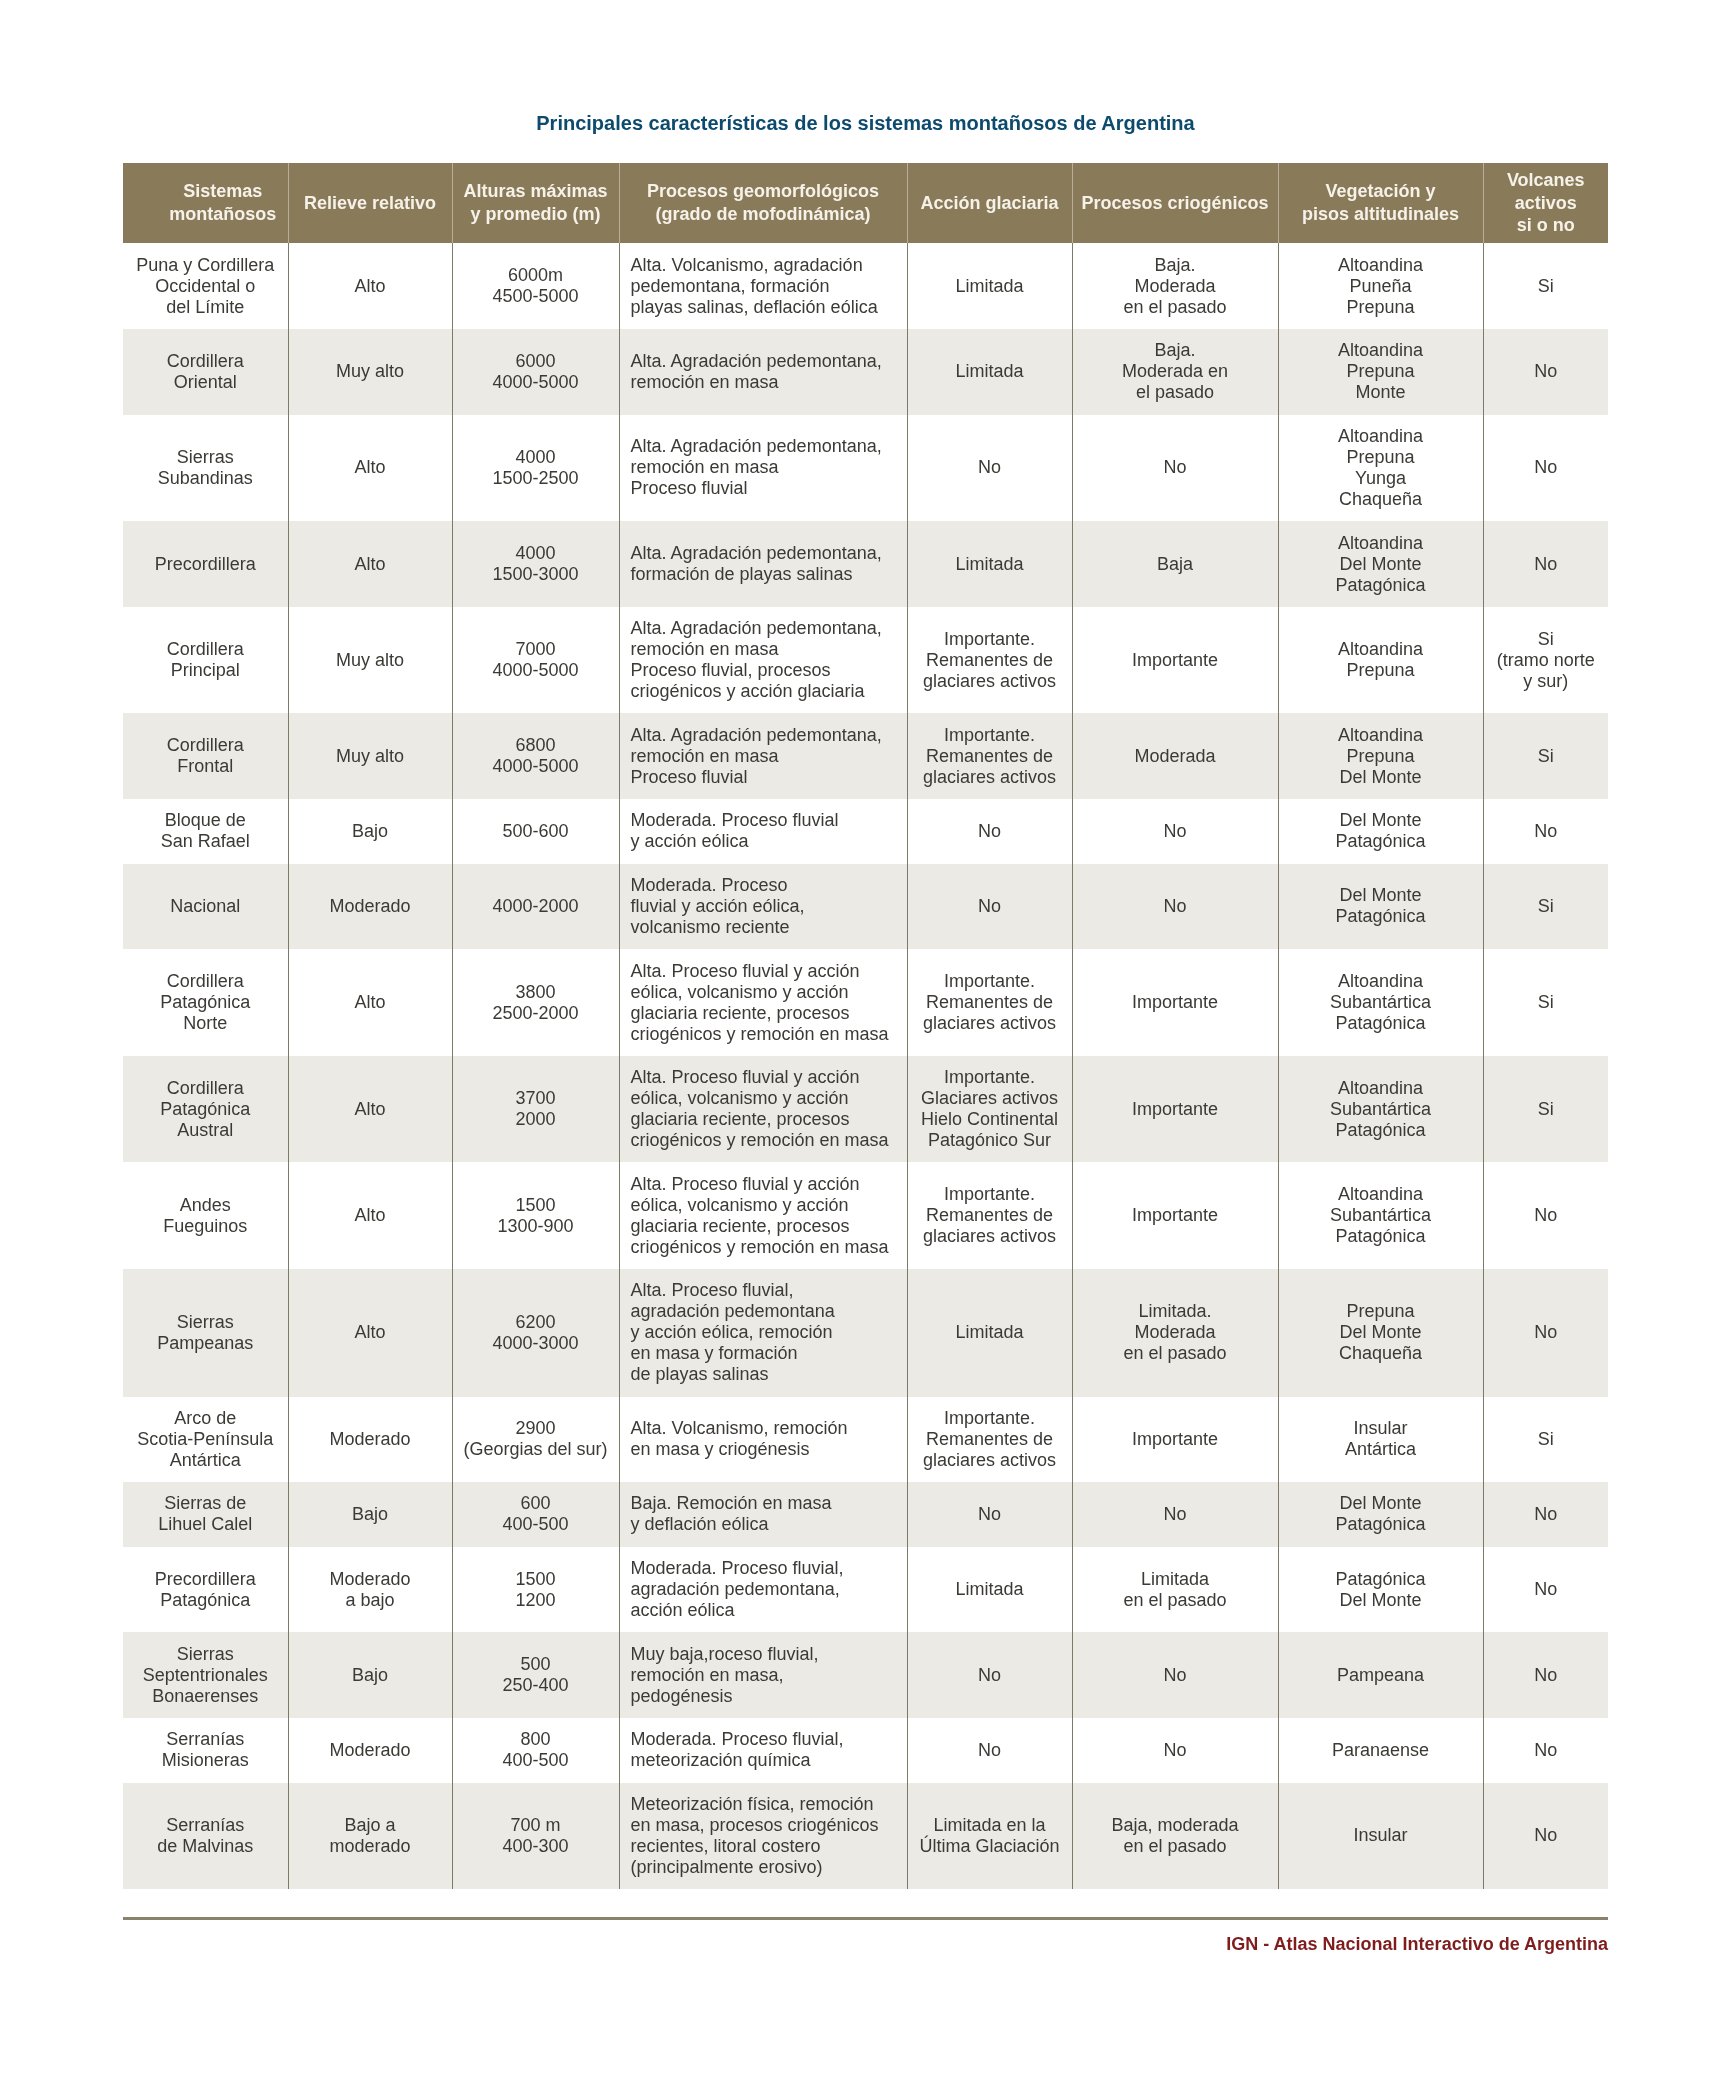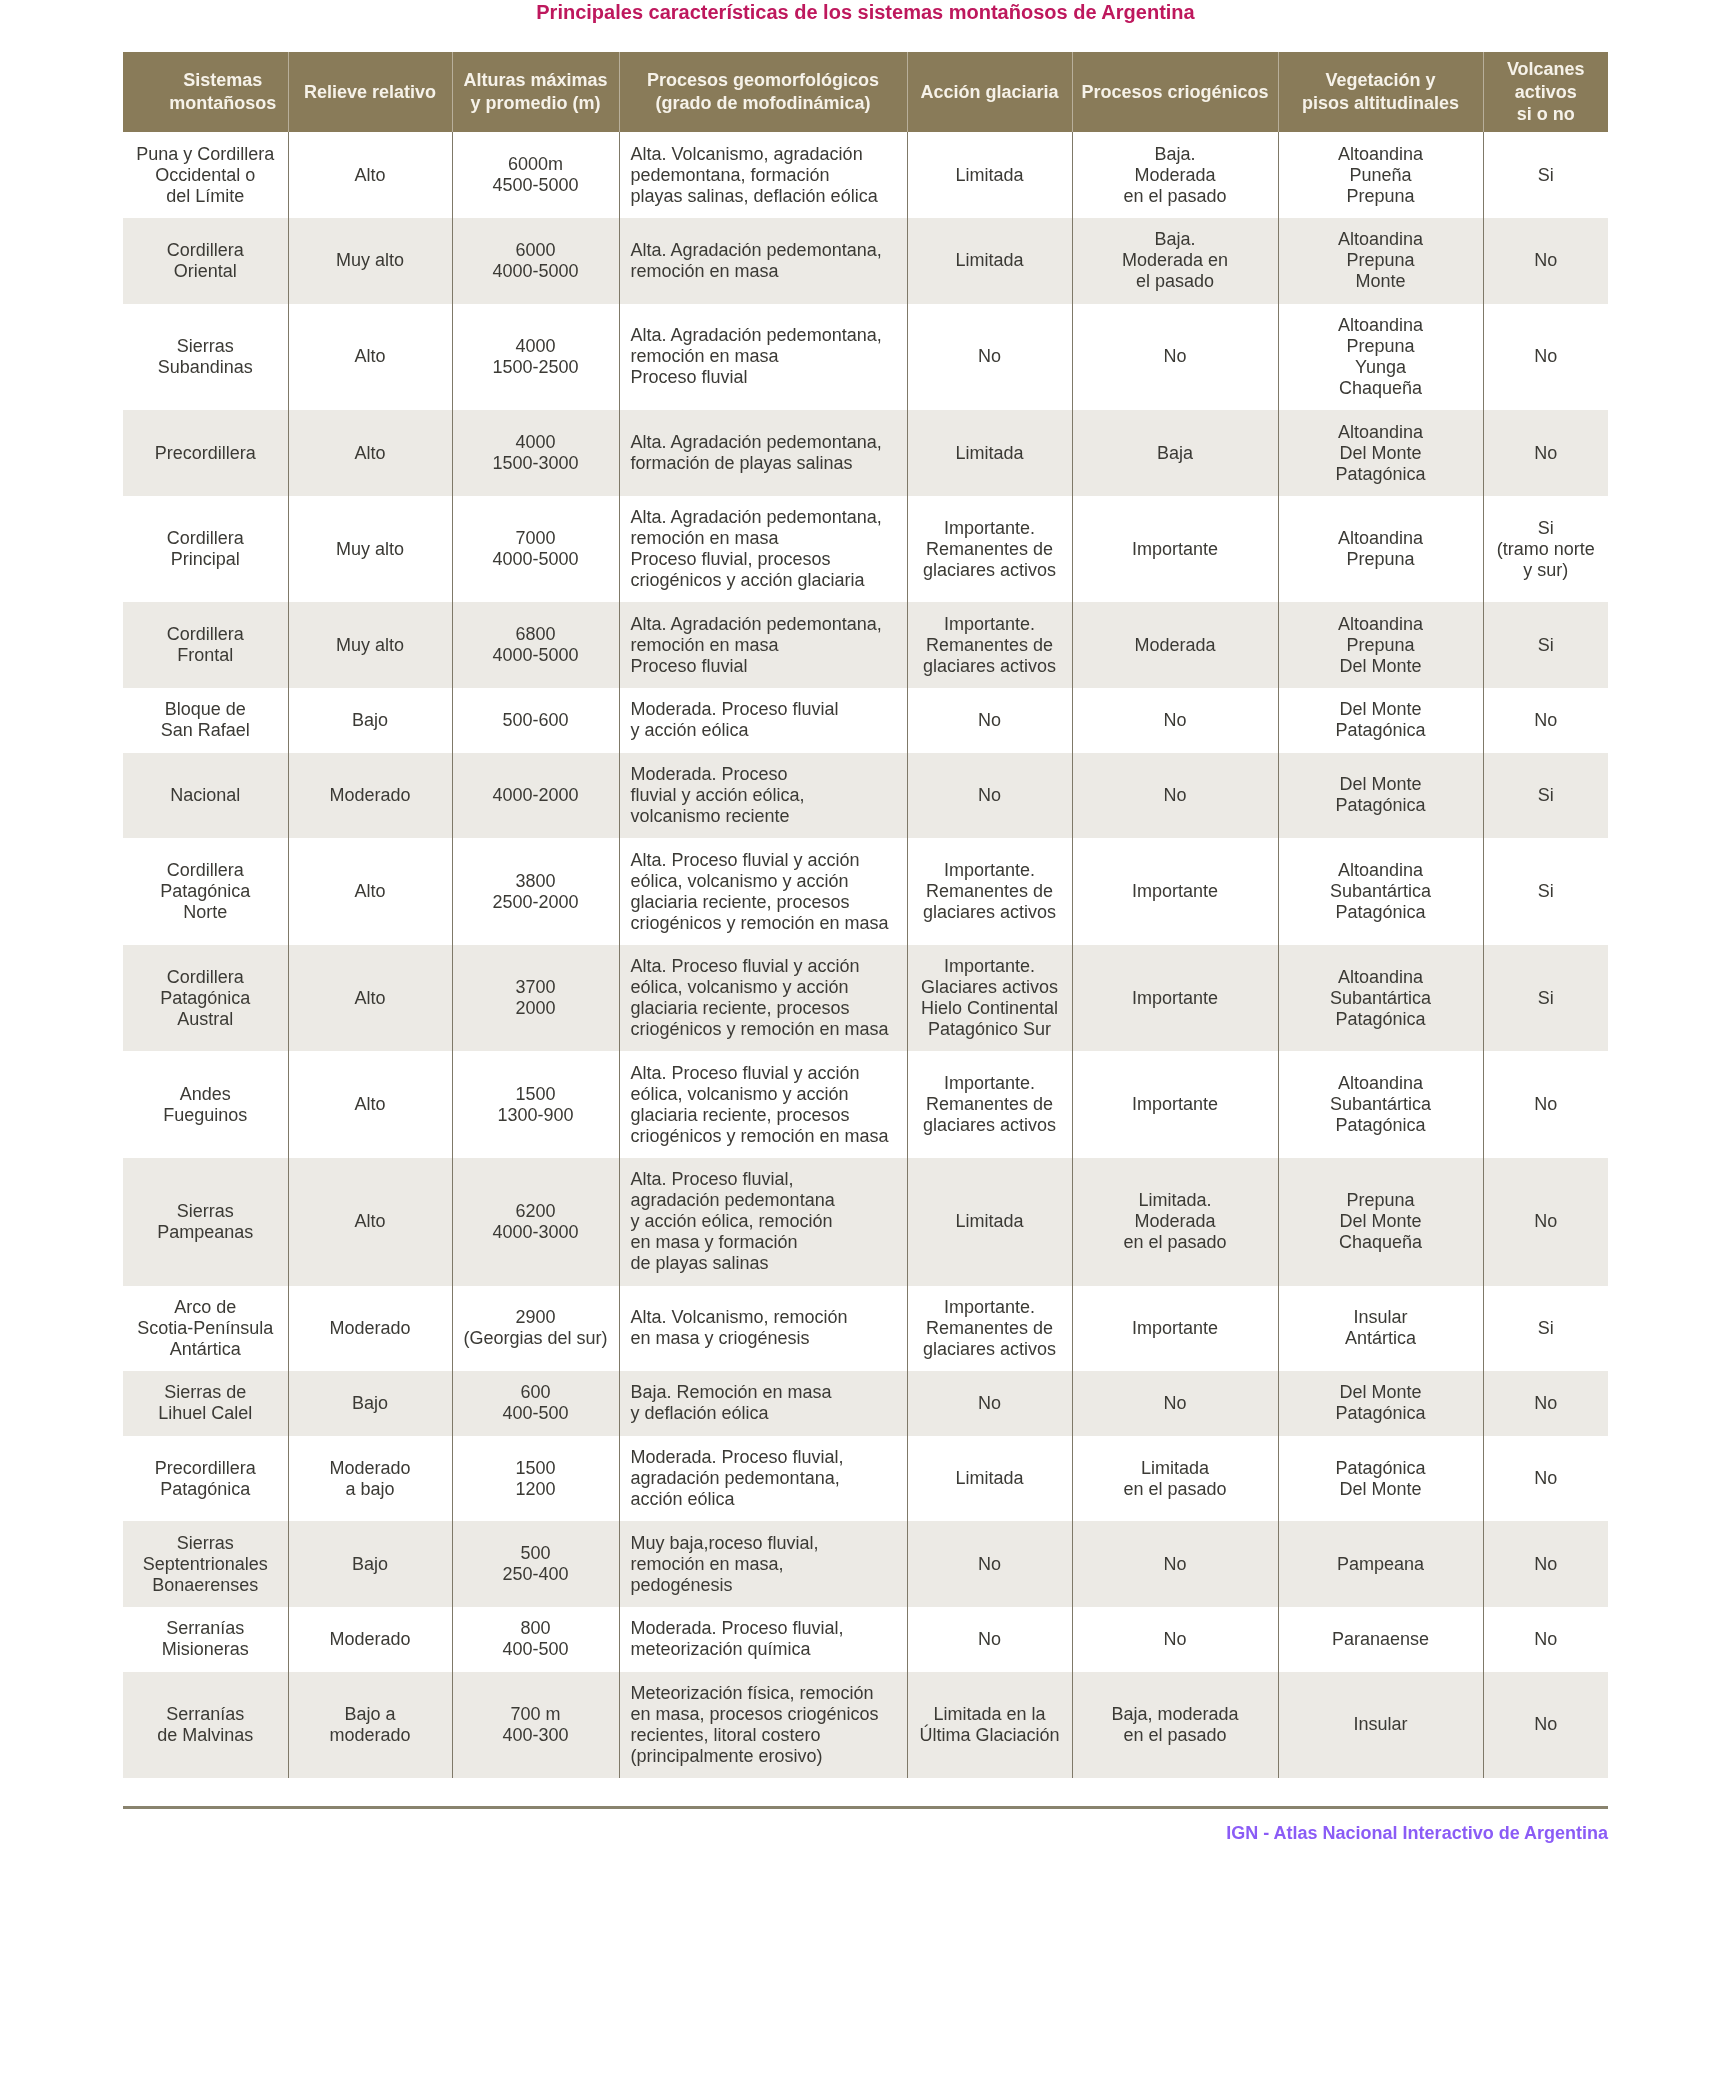--- a/index.html
+++ b/index.html
@@ -2,42 +2,42 @@
 <html style="font-size:15px"><head>
 <meta charset="utf-8">
 <style>
   html,body{margin:0;padding:0;}
   body{
     width:1730px;height:2096px;background:#ffffff;overflow:hidden;
     font-family:"Liberation Sans", sans-serif;color:#3b3a35;position:relative;
   }
   .wrap{position:absolute;left:123px;top:0;width:1485px;}
   .title{
-    margin-bottom:27px;text-align:center;
-    font-size:20px;line-height:24.5px;font-weight:700;color:#be185d;
+    margin-top:111px;margin-bottom:27px;text-align:center;
+    font-size:20px;line-height:24.5px;font-weight:700;color:#0c4a6e;
   }
   table{width:1485px;border-collapse:collapse;table-layout:fixed;}
   col.c0{width:165px}col.c1{width:164px}col.c2{width:167px}col.c3{width:288px}
   col.c4{width:165px}col.c5{width:206px}col.c6{width:205px}col.c7{width:125px}
   thead th{
     background:#897b59;color:#f6f2e9;font-weight:700;font-size:18px;line-height:22.6px;
     padding:6.6px 3.8px;vertical-align:middle;text-align:center;white-space:pre-line;
     border-left:1.9px solid rgba(255,255,255,0.40);
   }
   thead th:first-child{border-left:none;padding-left:39px;}
   tbody td{
     font-size:18px;line-height:21px;padding:11.3px 7.5px;vertical-align:middle;
     text-align:center;white-space:pre-line;border-left:1.9px solid #7f7968;
   }
   tbody td:first-child{border-left:none;}
   tbody td.c3{text-align:left;padding-left:11px;padding-right:8.5px;}
   tbody tr:nth-child(even){background:#eceae5;}
   .rule{height:2.8px;background:#89836e;margin-top:28px;}
   .credit{
-    margin-top:14px;text-align:right;font-size:18px;font-weight:700;color:#8b5cf6;
+    margin-top:14px;text-align:right;font-size:18px;font-weight:700;color:#7f1d1d;
   }
 </style>
 </head>
 <body>
 
 <div class="wrap">
   <div class="title">Principales características de los sistemas montañosos de Argentina</div>
 
   <table>
     <colgroup>

